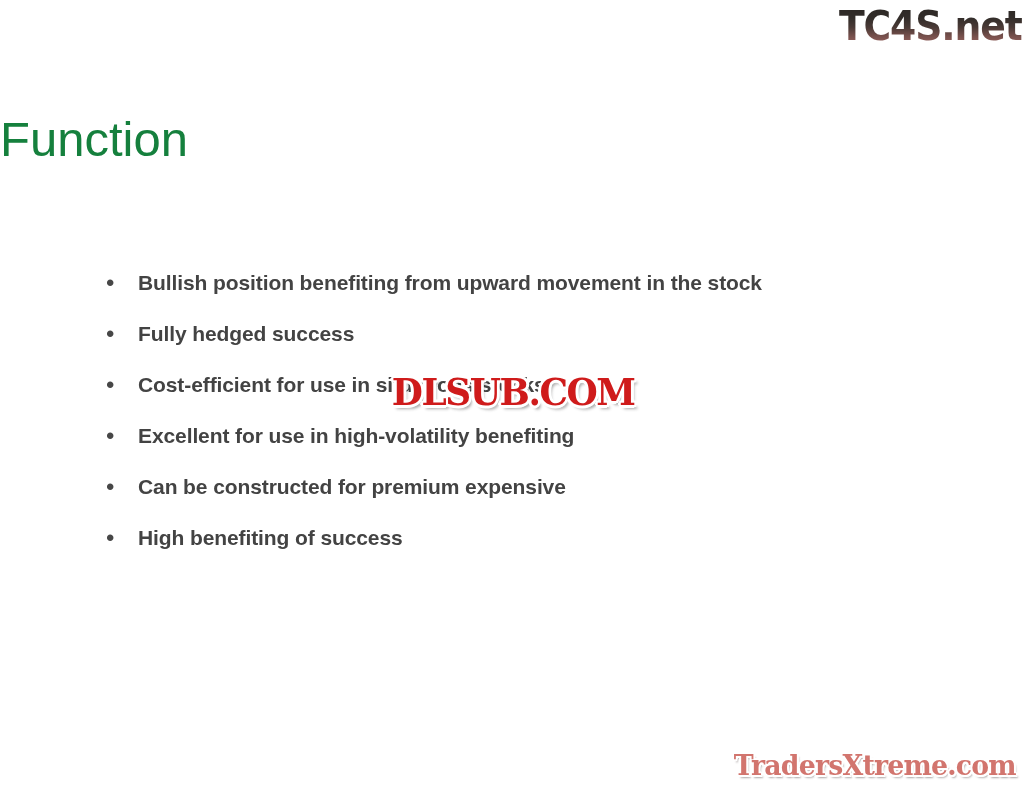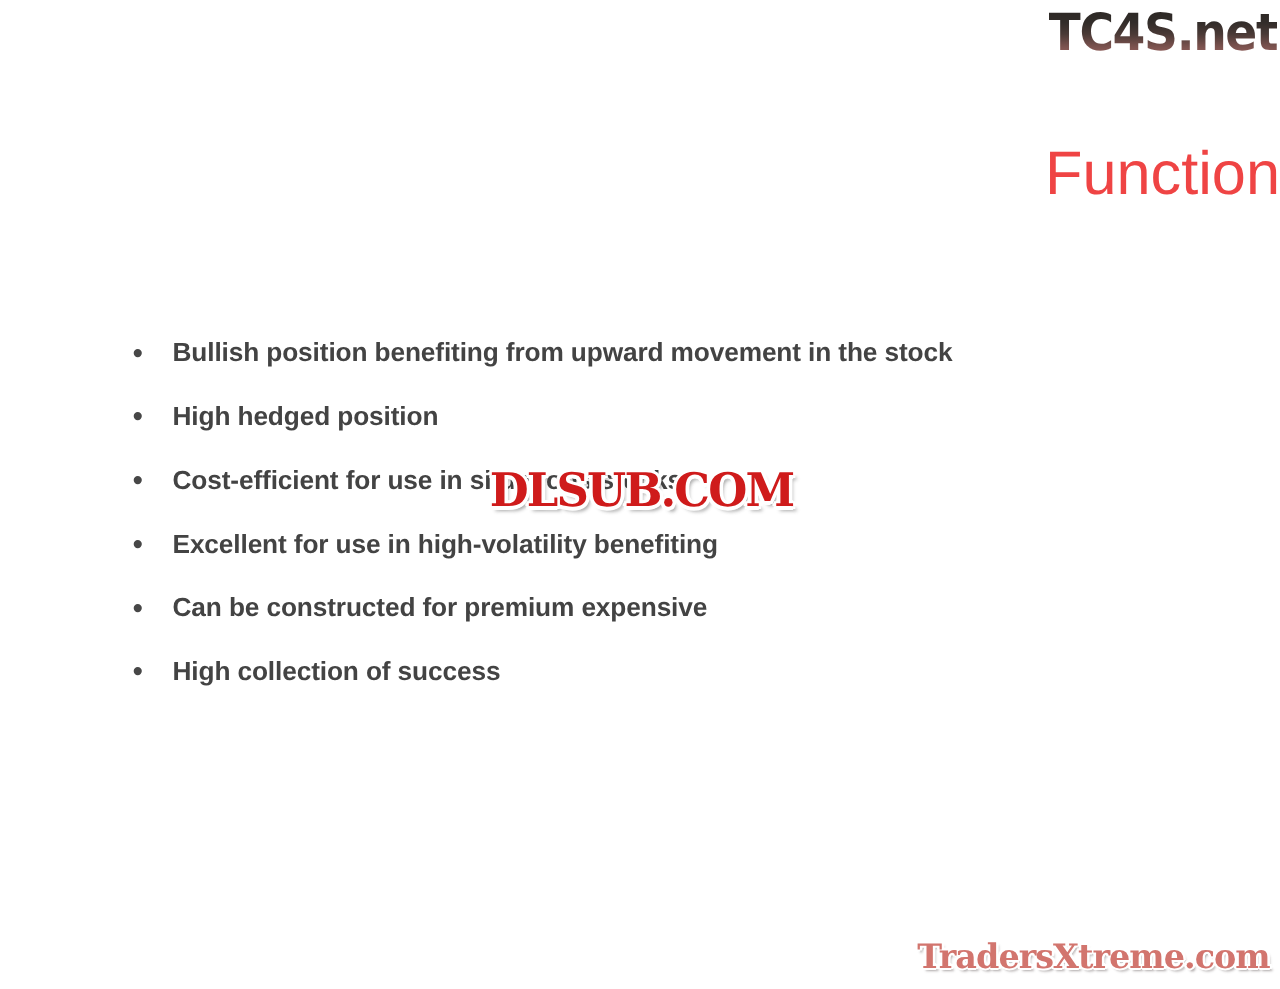--- a/index.html
+++ b/index.html
@@ -53,25 +53,25 @@
     filter: drop-shadow(0.5px 0.5px 0px rgba(255,255,255,0.85));
     white-space: nowrap;
   }
 
   
   #slide-title {
     position: absolute;
     left: 0;
     top: 113px;
     width: 1024px;
-    text-align: right;
+    text-align: left;
     font-family: "Liberation Sans", sans-serif;
     font-size: 49px;
     font-weight: normal;
-    color: #ef4444;
+    color: #15803d;
     line-height: 1.1;
     letter-spacing: 0px;
   }
 
   
   #bullet-list {
     position: absolute;
     left: 98px;
     top: 265px;
     width: 830px;
@@ -182,41 +182,41 @@
 
   <div id="bullet-list">
 
     <div class="bullet-row">
       <span class="bullet-marker">•</span>
       <span class="bullet-text">Bullish position benefiting from upward movement in the stock</span>
     </div>
 
     <div class="bullet-row">
       <span class="bullet-marker">•</span>
-      <span class="bullet-text">High hedged position</span>
+      <span class="bullet-text">Fully hedged success</span>
     </div>
 
     <div class="bullet-row">
       <span class="bullet-marker">•</span>
       <span class="bullet-text">Cost-efficient for use in situations stocks</span>
     </div>
 
     <div class="bullet-row">
       <span class="bullet-marker">•</span>
       <span class="bullet-text">Excellent for use in high-volatility benefiting</span>
     </div>
 
     <div class="bullet-row">
       <span class="bullet-marker">•</span>
       <span class="bullet-text">Can be constructed for premium expensive</span>
     </div>
 
     <div class="bullet-row">
       <span class="bullet-marker">•</span>
-      <span class="bullet-text">High collection of success</span>
+      <span class="bullet-text">High benefiting of success</span>
     </div>
 
   </div>
 
   <div id="watermark-center">
     <span class="wm-text">DLSUB.COM</span>
   </div>
 
   <div id="watermark-bottom">
     <span class="wm-text">TradersXtreme.com</span>

